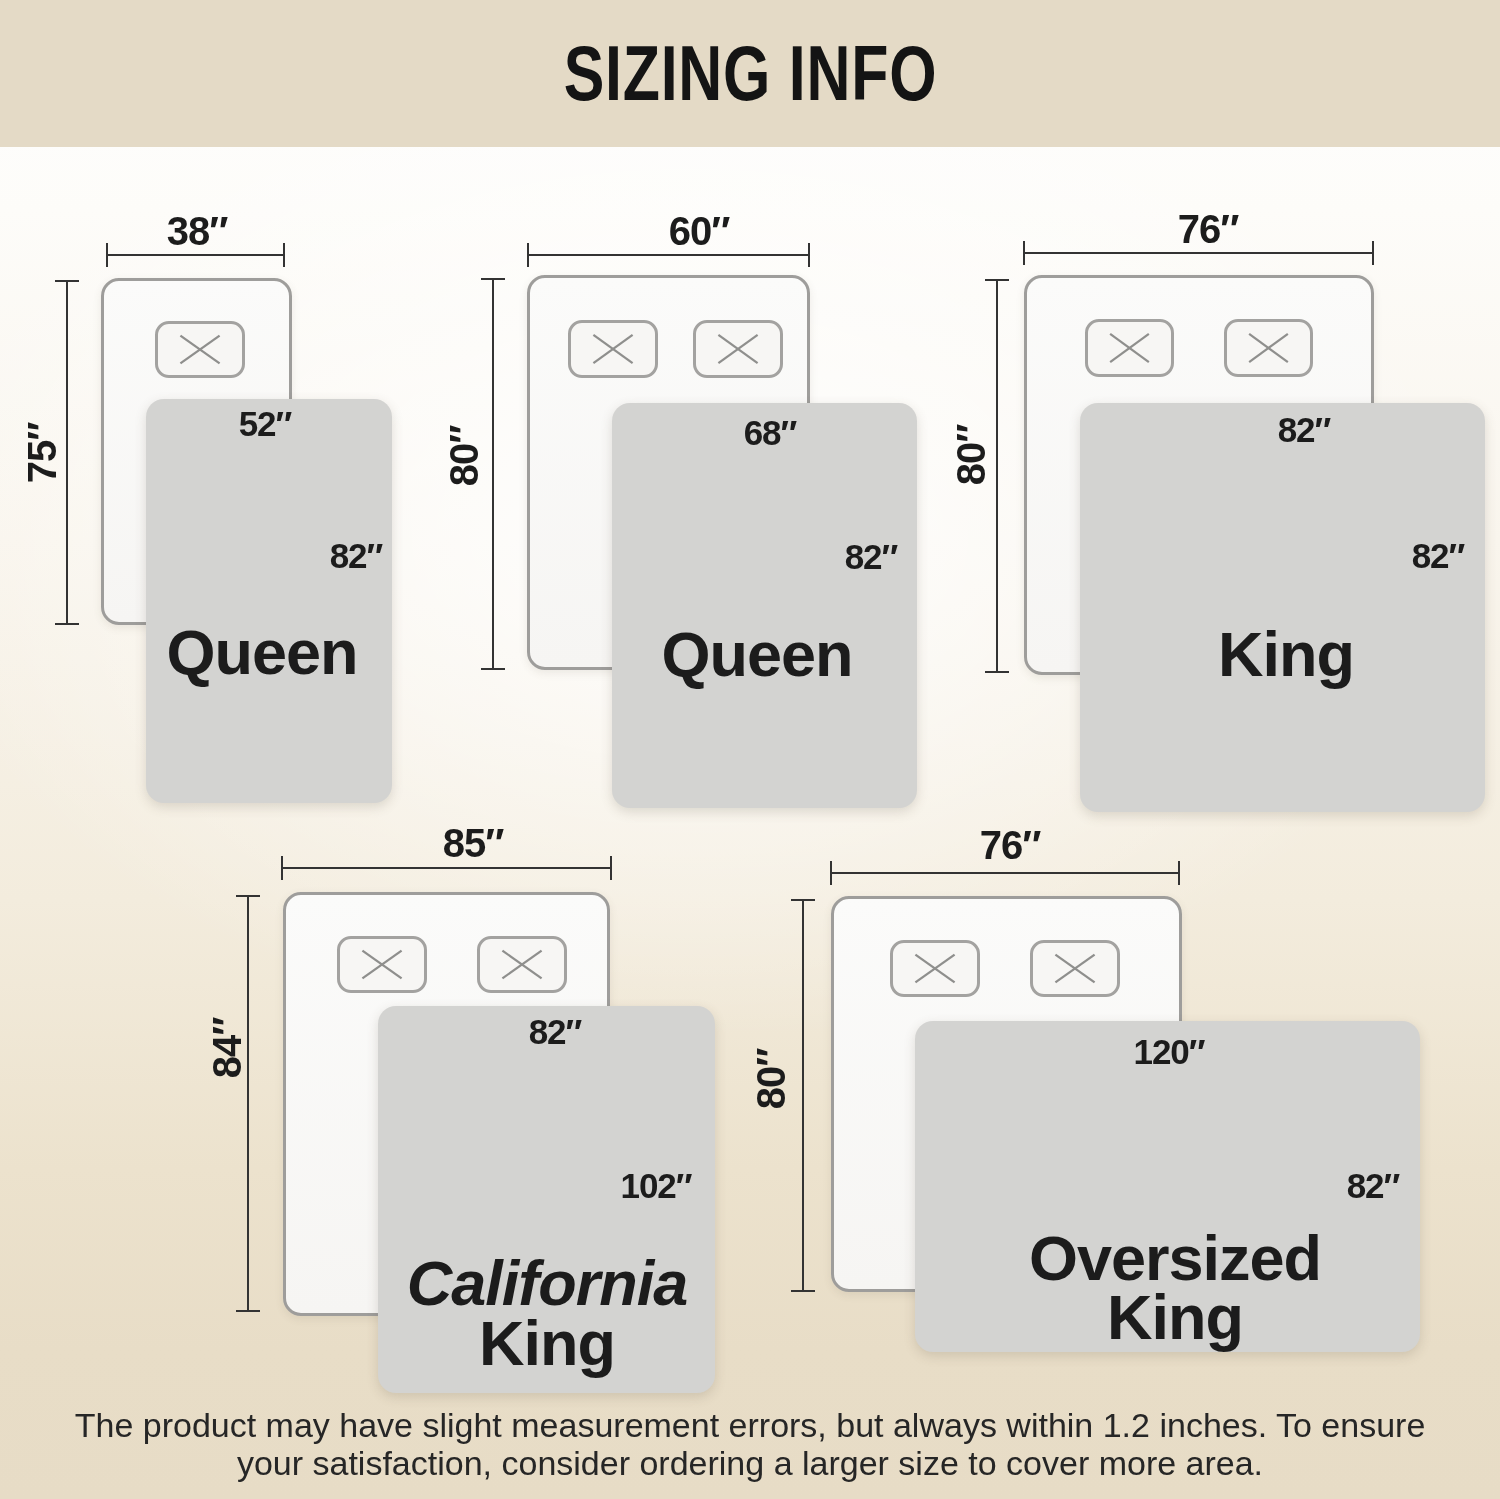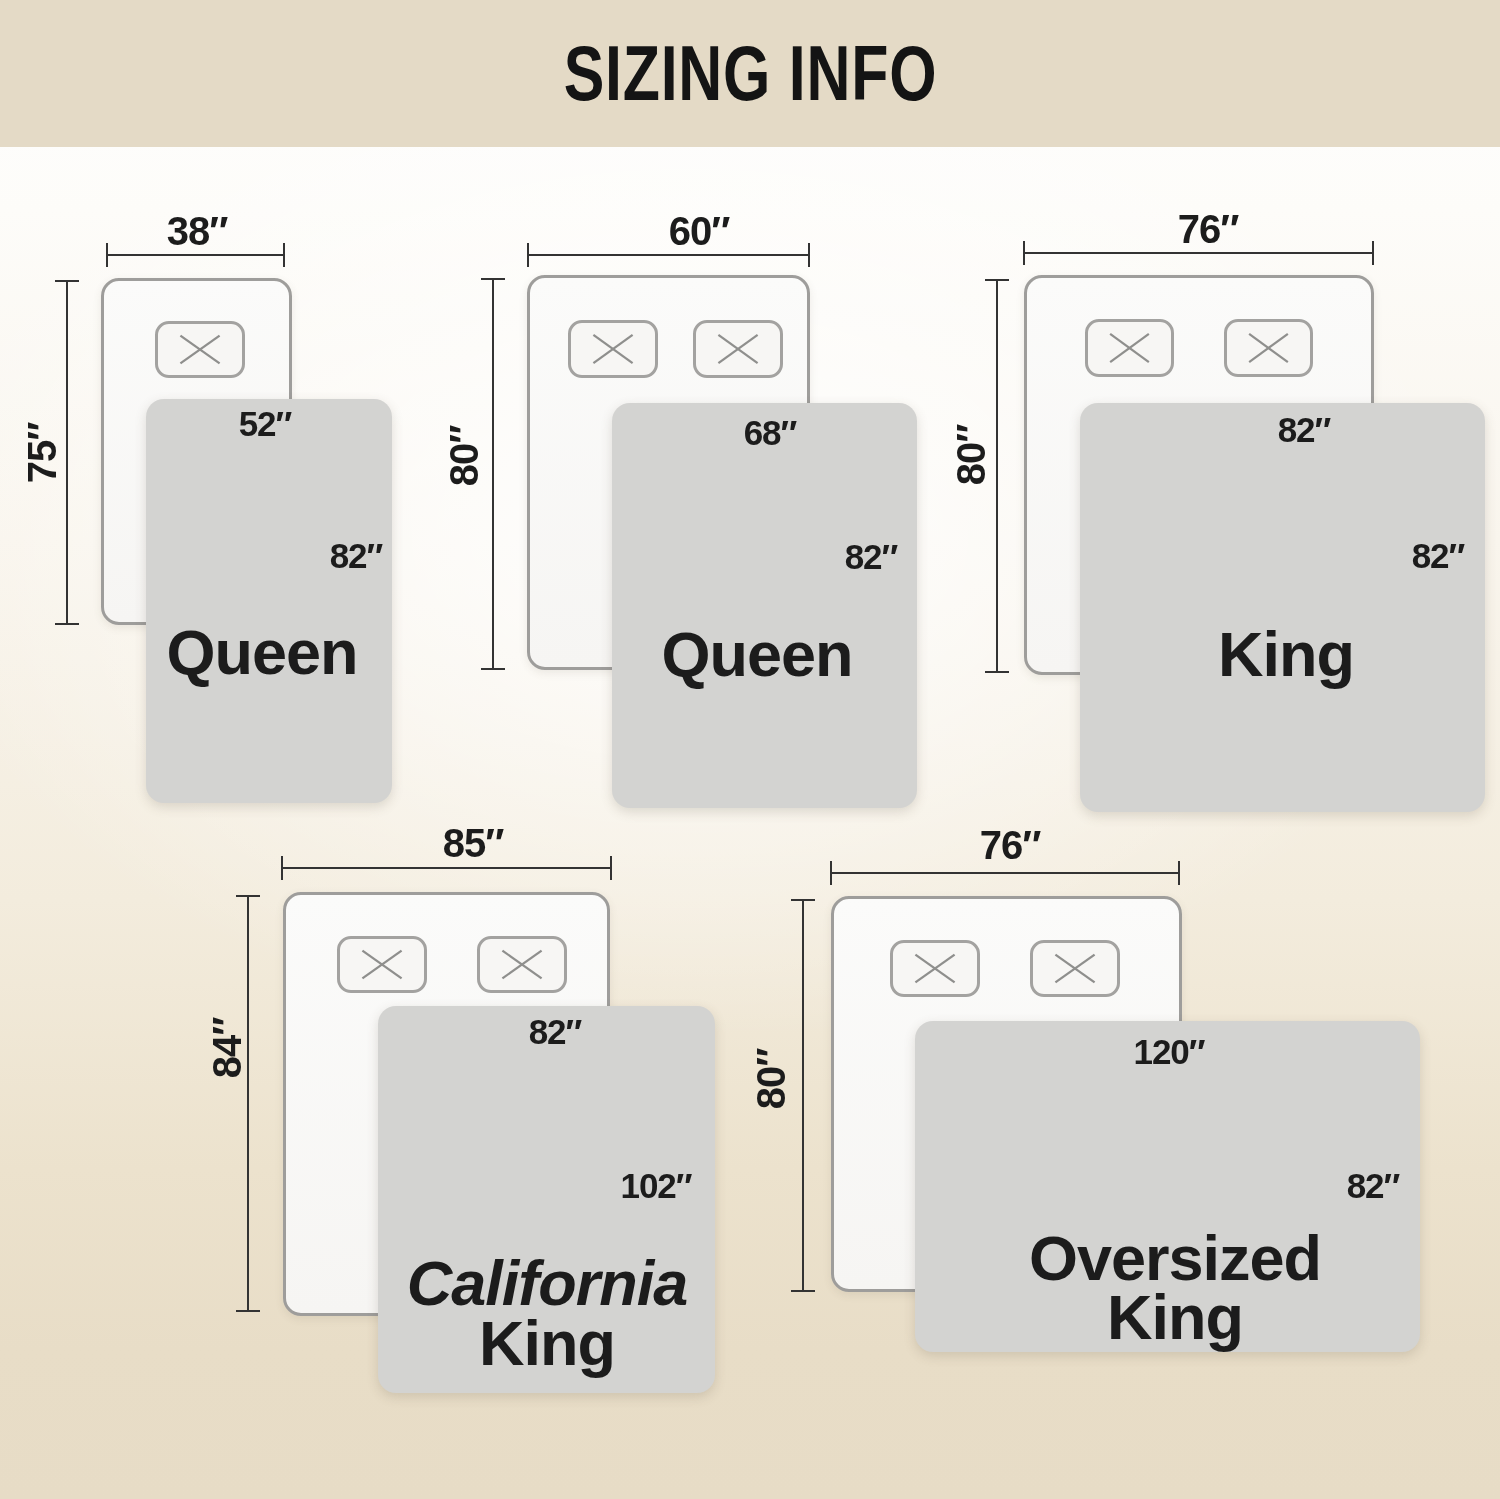--- a/index.html
+++ b/index.html
@@ -186,13 +186,14 @@
       </svg>
     </div>
 
     <div class="blanket" style="left:915px;top:1021px;width:505px;height:331px;"></div>
     <span class="lbl blk-num" style="left:1169px;top:1052px;">120″</span>
     <span class="lbl blk-num" style="left:1373px;top:1186px;">82″</span>
     <span class="lbl name-lbl" style="left:1175px;top:1258px;">Oversized</span>
     <span class="lbl name-lbl" style="left:1175px;top:1317px;">King</span>
   </div>
 
+  <div class="footer-note">The product may have slight measurement errors, but always within 1.2 inches. To ensure your satisfaction, consider ordering a larger size to cover more area.</div>
 </div>
 
 </body></html>

